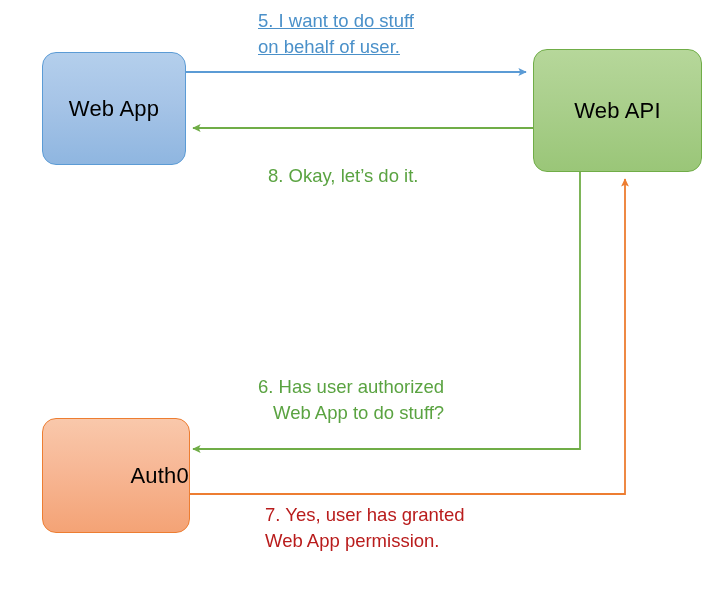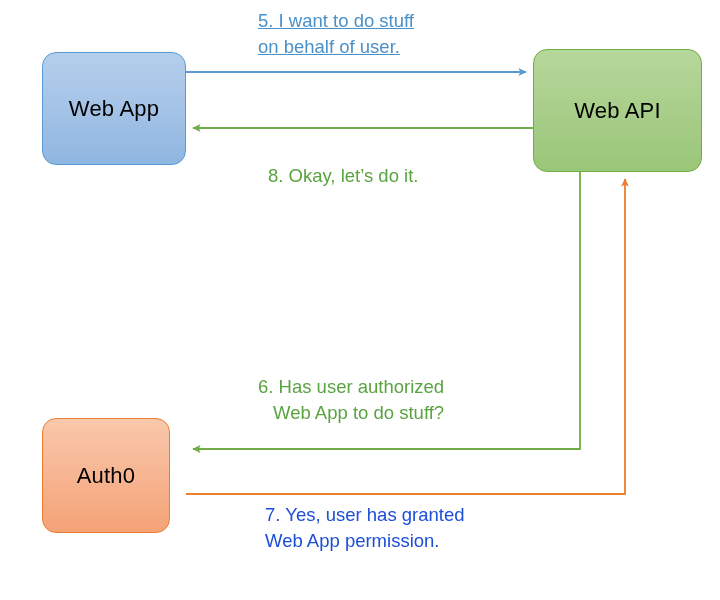--- a/index.html
+++ b/index.html
@@ -41,34 +41,35 @@
     left: 533px;
     top: 49px;
     width: 169px;
     height: 123px;
     border: 1.3px solid #70ad47;
     background: linear-gradient(to bottom, #b6d79a 0%, #aacf8c 45%, #9ac678 100%);
   }
   .node-auth0 {
     left: 42px;
     top: 418px;
-    width: 128px;
+    width: 148px;
     height: 115px;
     border: 1.3px solid #ed7d31;
     background: linear-gradient(to bottom, #f9c8ab 0%, #f7b795 45%, #f4a376 100%);
+    justify-content: flex-end;
   }
   .label {
     position: absolute;
     font-size: 18.5px;
     line-height: 1.42;
     white-space: pre-line;
   }
   .label-blue  { color: #4a90c9; }
   .label-green { color: #5aa341; }
-  .label-orange{ color: #1d4ed8; }
+  .label-orange{ color: #b91c1c; }
 
   .lbl-5 { left: 258px; top: 8px; text-decoration: underline; }
   .lbl-8 { left: 268px; top: 139px; margin-top: 24px; }
   .lbl-6 { left: 258px; top: 374px; text-align: right; }
   .lbl-7 { left: 265px; top: 502px; }
 
   svg.edges {
     position: absolute;
     left: 0;
     top: 0;

